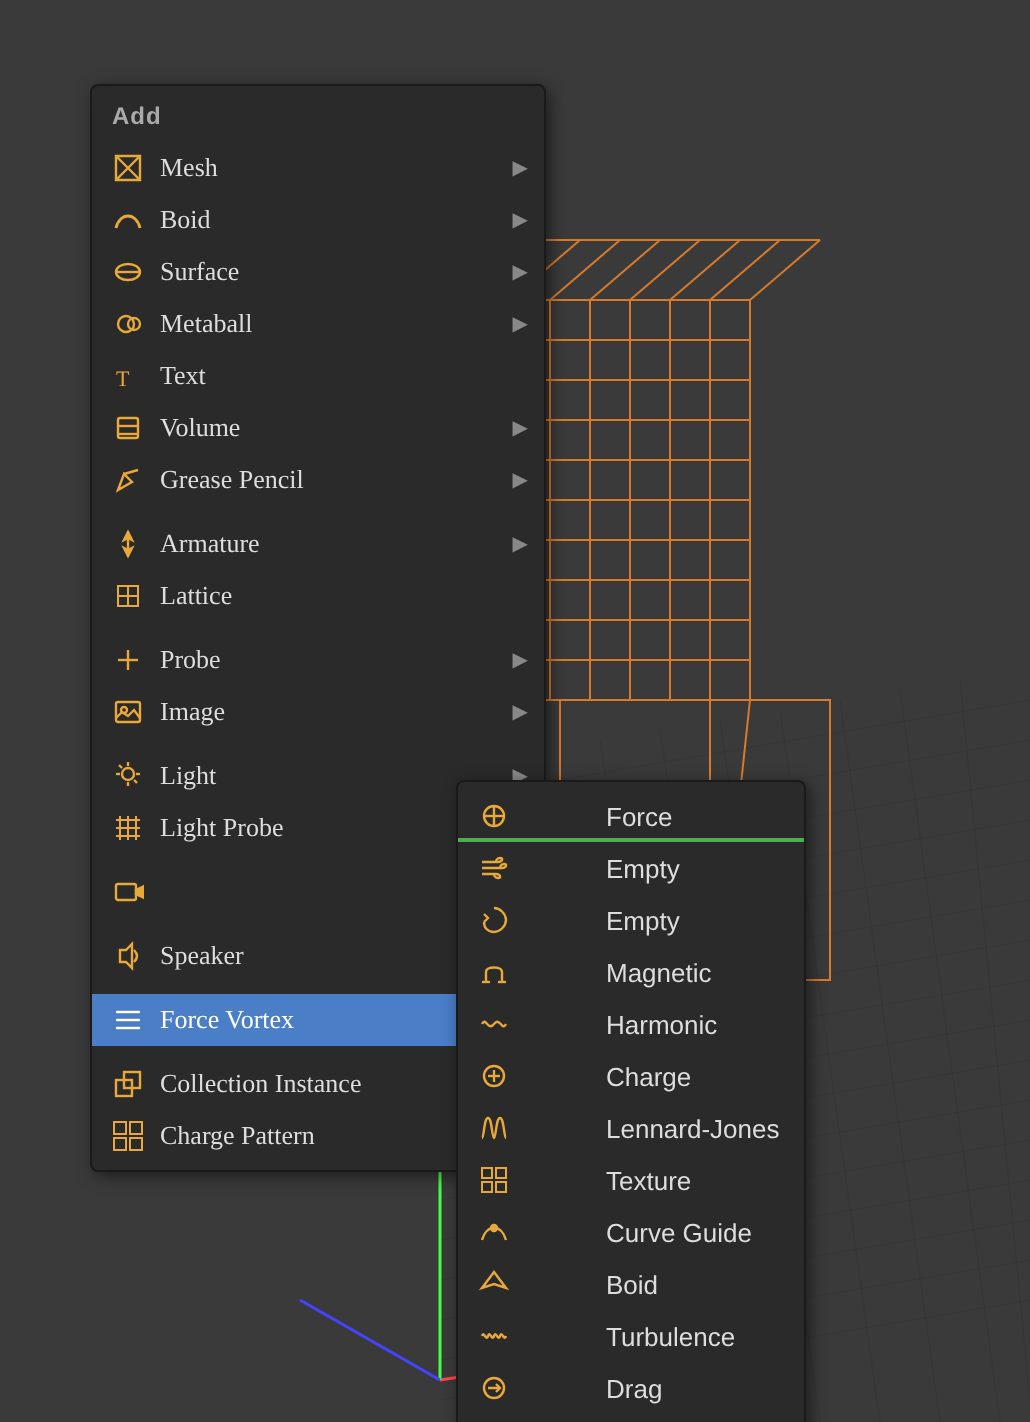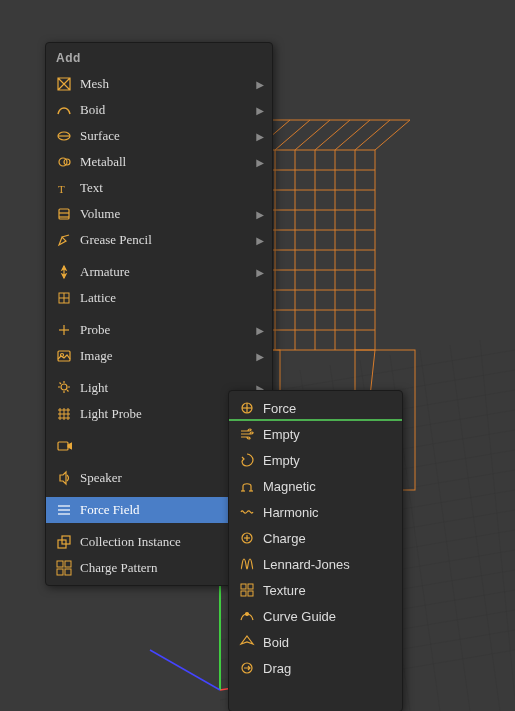--- a/index.html
+++ b/index.html
@@ -100,20 +100,21 @@
     }
 
     .submenu-item {
       display: flex;
       align-items: center;
       padding: 3px 8px;
       color: #ddd;
       cursor: pointer;
       height: 26px;
       position: relative;
+      gap: 40px;
     }
 
     .submenu-item .item-icon {
       width: 20px;
       height: 20px;
       display: flex;
       align-items: center;
       justify-content: center;
       margin-right: 6px;
       font-size: 11px;
@@ -425,21 +426,21 @@
   <div class="menu-separator"></div>
 
   <div class="menu-item active">
     <span class="item-icon">
       <svg class="menu-icon" viewBox="0 0 16 16" fill="none" stroke="#fff" stroke-width="1.2">
           <line x1="2" y1="4" x2="14" y2="4"></line>
           <line x1="2" y1="8" x2="14" y2="8"></line>
           <line x1="2" y1="12" x2="14" y2="12"></line>
         </svg>
     </span>
-    <span class="item-label" style="color:#fff;">Force Field</span>
+    <span class="item-label" style="color:#fff;">Force Vortex</span>
     <span class="arrow" style="color:#fff;">▶</span>
   </div>
 
   <div class="menu-separator"></div>
 
   <div class="menu-item">
     <span class="item-icon">
       <svg class="menu-icon" viewBox="0 0 16 16" fill="none" stroke="#e8a83a" stroke-width="1.2">
           <rect x="2" y="6" width="8" height="8"></rect>
           <rect x="6" y="2" width="8" height="8"></rect>
@@ -561,20 +562,28 @@
 
   <div class="submenu-item">
     <span class="item-icon">
       <svg class="menu-icon" viewBox="0 0 16 16" fill="none" stroke="#e8a83a" stroke-width="1.2">
           <polygon points="8,2 14,10 8,8 2,10" fill="none"></polygon>
         </svg>
     </span>
     <span class="item-label">Boid</span>
   </div>
 
+  <div class="submenu-item">
+    <span class="item-icon">
+      <svg class="menu-icon" viewBox="0 0 16 16" fill="none" stroke="#e8a83a" stroke-width="1.2">
+          <path d="M2,8 C3,5 4,11 5,8 C6,5 7,11 8,8 C9,5 10,11 11,8 C12,5 13,11 14,8"></path>
+        </svg>
+    </span>
+    <span class="item-label">Turbulence</span>
+  </div>
 
   <div class="submenu-item">
     <span class="item-icon">
       <svg class="menu-icon" viewBox="0 0 16 16" fill="none" stroke="#e8a83a" stroke-width="1.2">
           <circle cx="8" cy="8" r="5"></circle>
           <path d="M5,8 L11,8 M9,6 L11,8 L9,10"></path>
         </svg>
     </span>
     <span class="item-label">Drag</span>
   </div>

